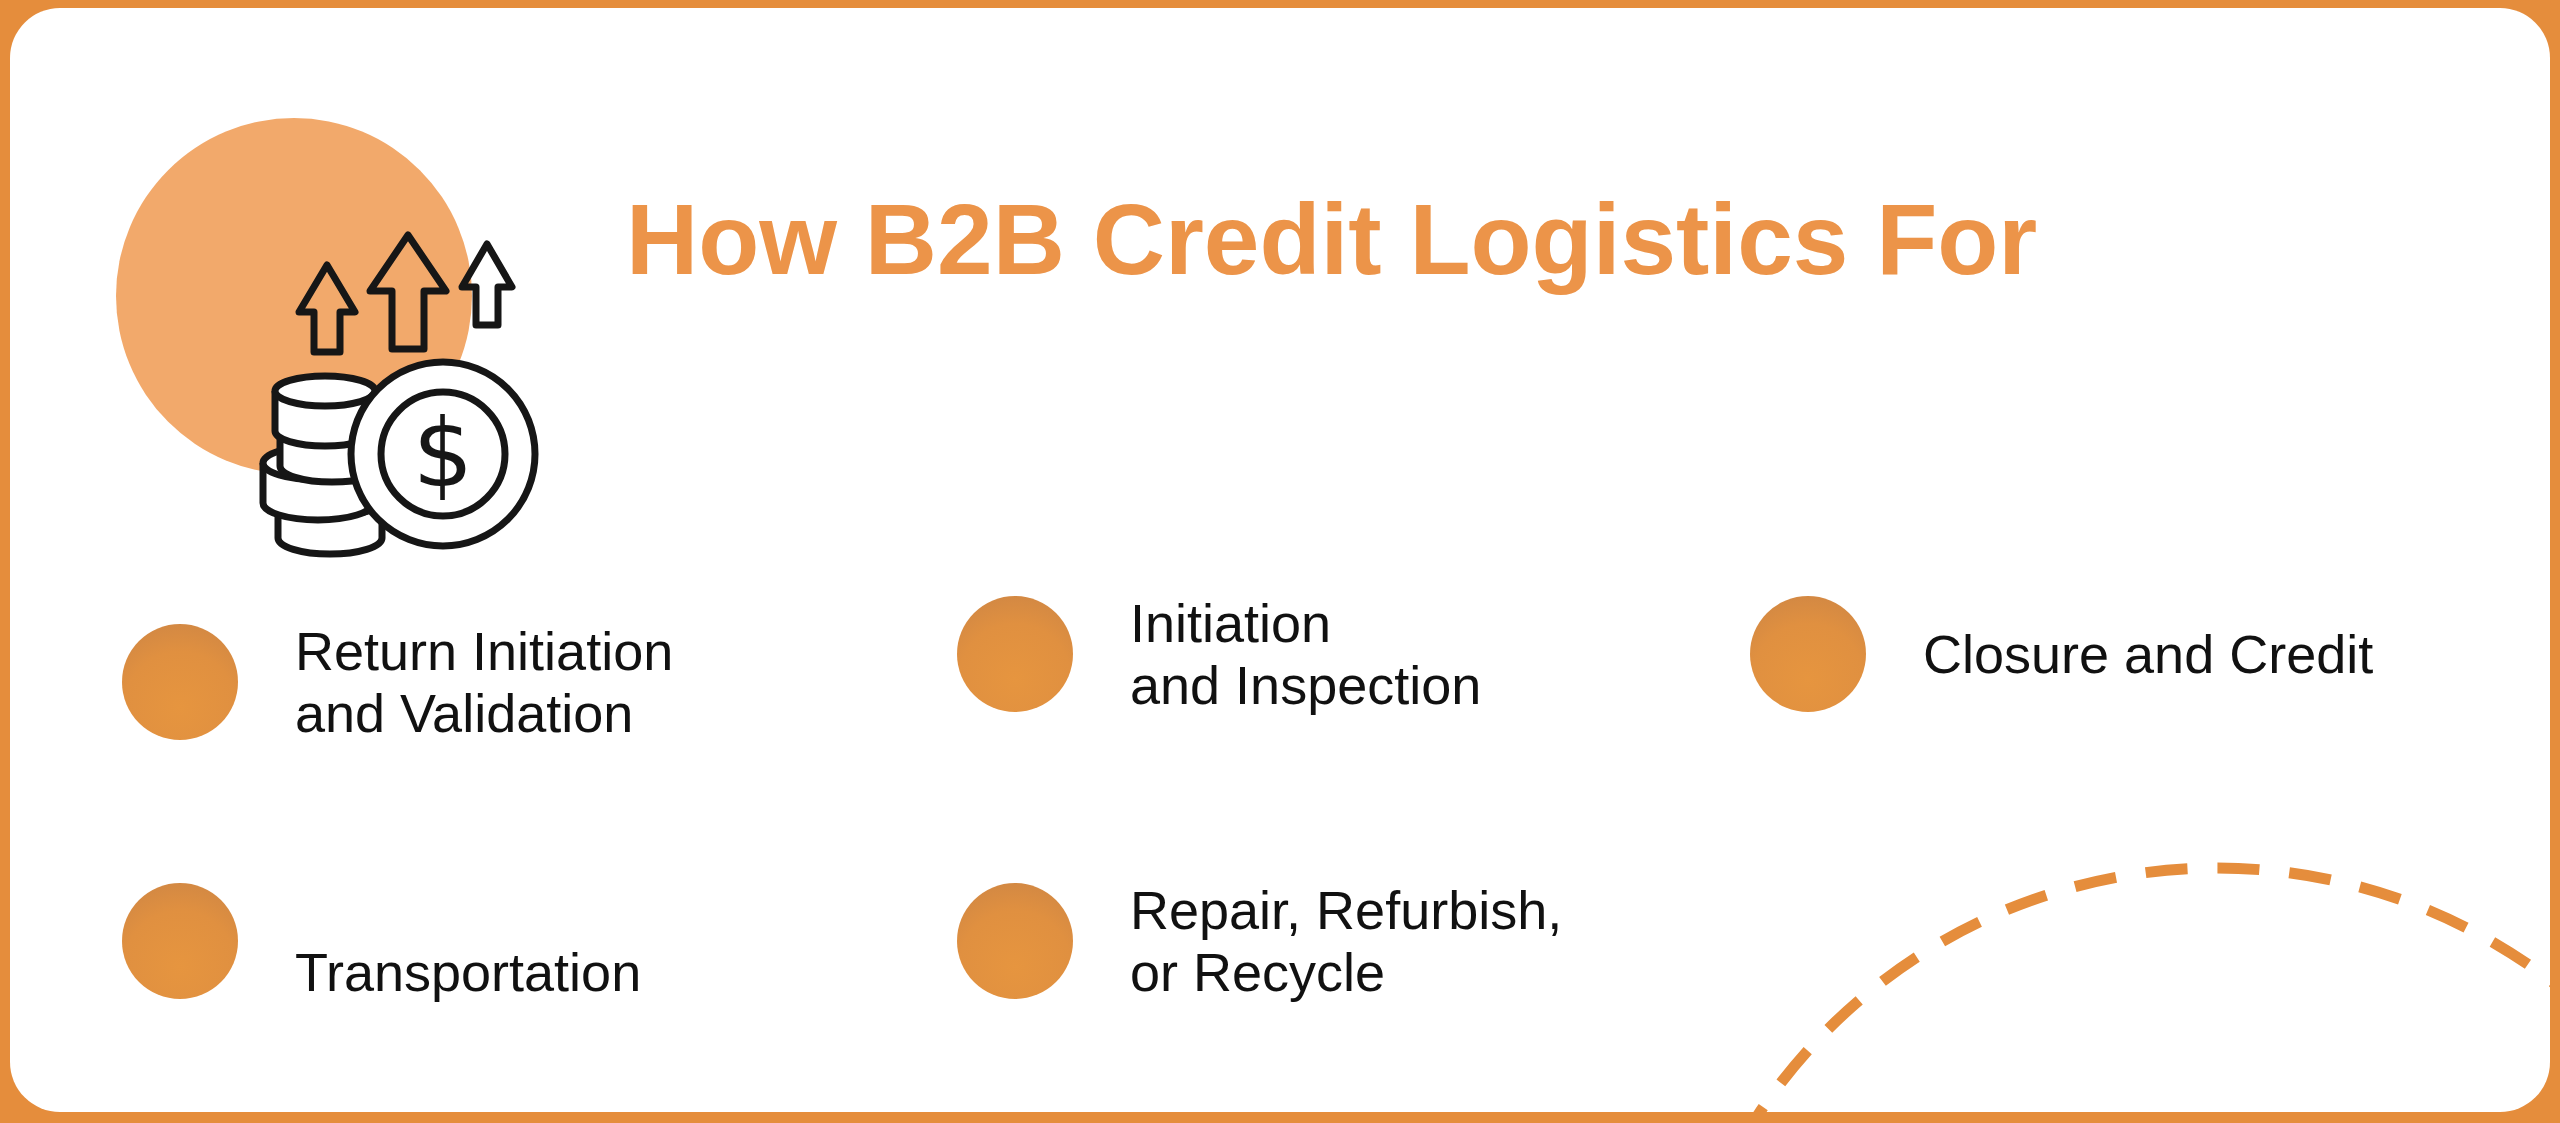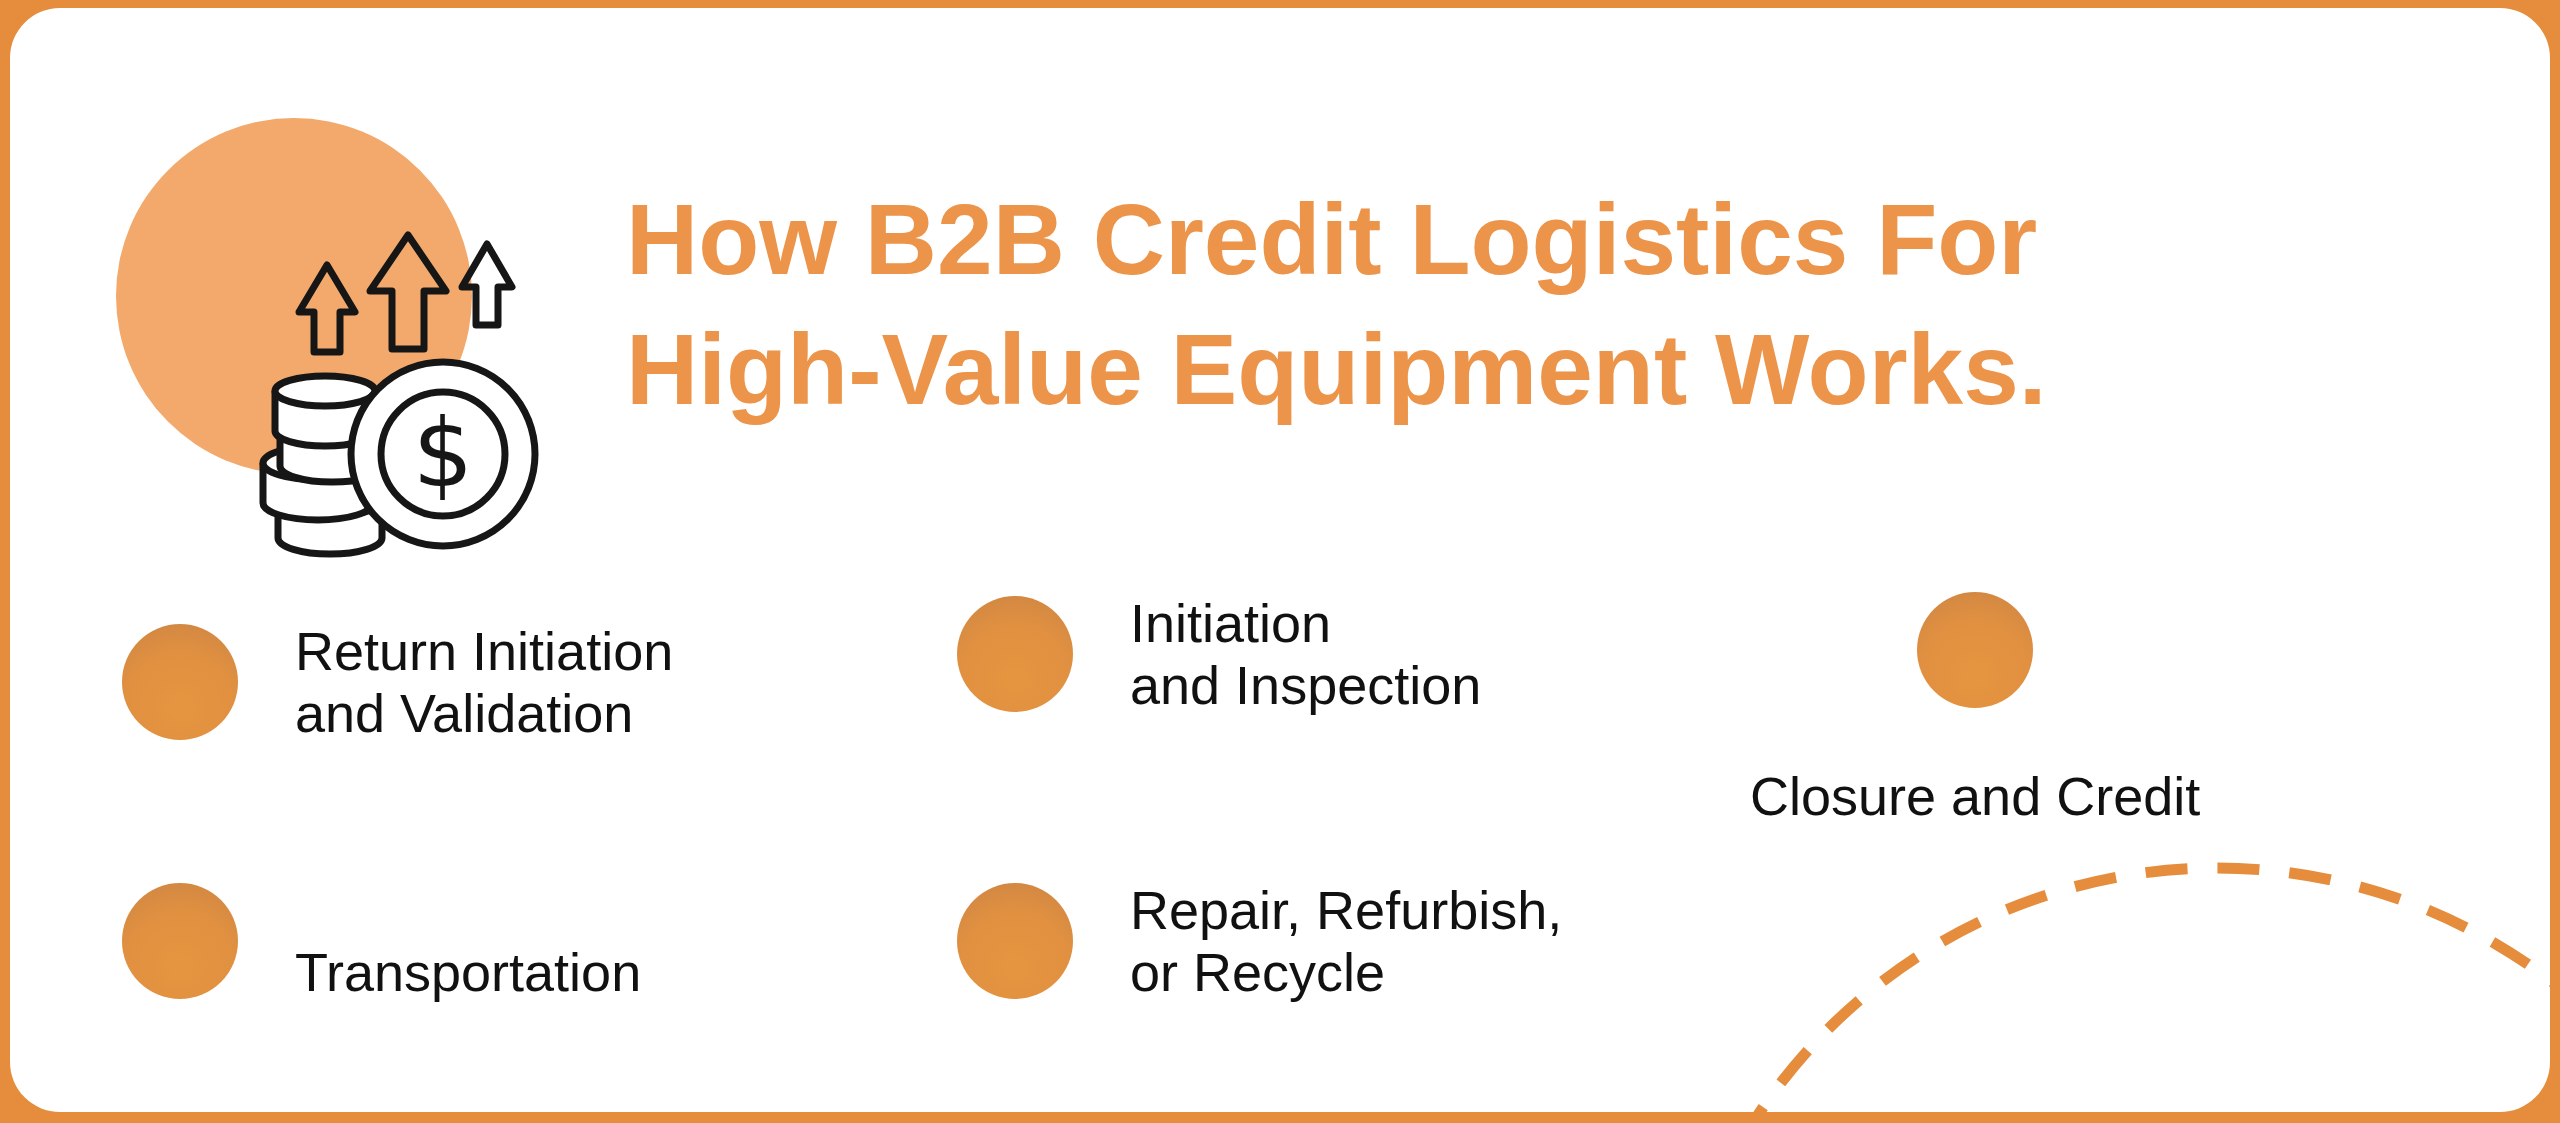--- a/index.html
+++ b/index.html
@@ -25,21 +25,21 @@
   .dot{
     width:116px;height:116px;border-radius:50%;flex:0 0 auto;
     background:radial-gradient(circle at 50% 72%, #E6953F 0%, #E09040 55%, #CB8445 100%);
   }
   .label{
     font-size:54px;line-height:62px;color:#111111;font-weight:400;
     white-space:nowrap;
   }
   .step1{left:112px;top:612px;align-items:center;}
   .step2{left:947px;top:584px;}
-  .step3{left:1740px;top:584px;flex-direction:column;}
+  .step3{left:1740px;top:584px;}
   .step4{left:112px;top:871px;}
   .step5{left:947px;top:871px;}
   .arc-svg{position:absolute;left:1600px;top:750px;width:950px;height:362px;}
 </style>
 </head>
 <body>
 
 <div class="frame">
   <div class="card">
 
@@ -65,21 +65,21 @@
         </g>
       </g>
 
       <g>
         <circle cx="433" cy="446" r="92" fill="#ffffff" stroke="#161616" stroke-width="7"></circle>
         <circle cx="433" cy="446" r="62" fill="none" stroke="#161616" stroke-width="7"></circle>
         <text x="433" y="478" text-anchor="middle" font-size="95" fill="#161616" font-family="DejaVu Sans, sans-serif" font-weight="400">$</text>
       </g>
     </svg>
 
-    <h1 class="title"><span>How B2B Credit Logistics For</span><br><span>High-Value Equipment Works.</span></h1>
+    <h1 class="title"><span>How B2B Credit Logistics For</span><br></h1>
 
     <div class="step step1">
       <span class="dot"></span>
       <span class="label"><span>Return Initiation</span><br><span>and Validation</span></span>
     </div>
 
     <div class="step step2">
       <span class="dot"></span>
       <span class="label"><span>Initiation</span><br><span>and Inspection</span></span>
     </div>

